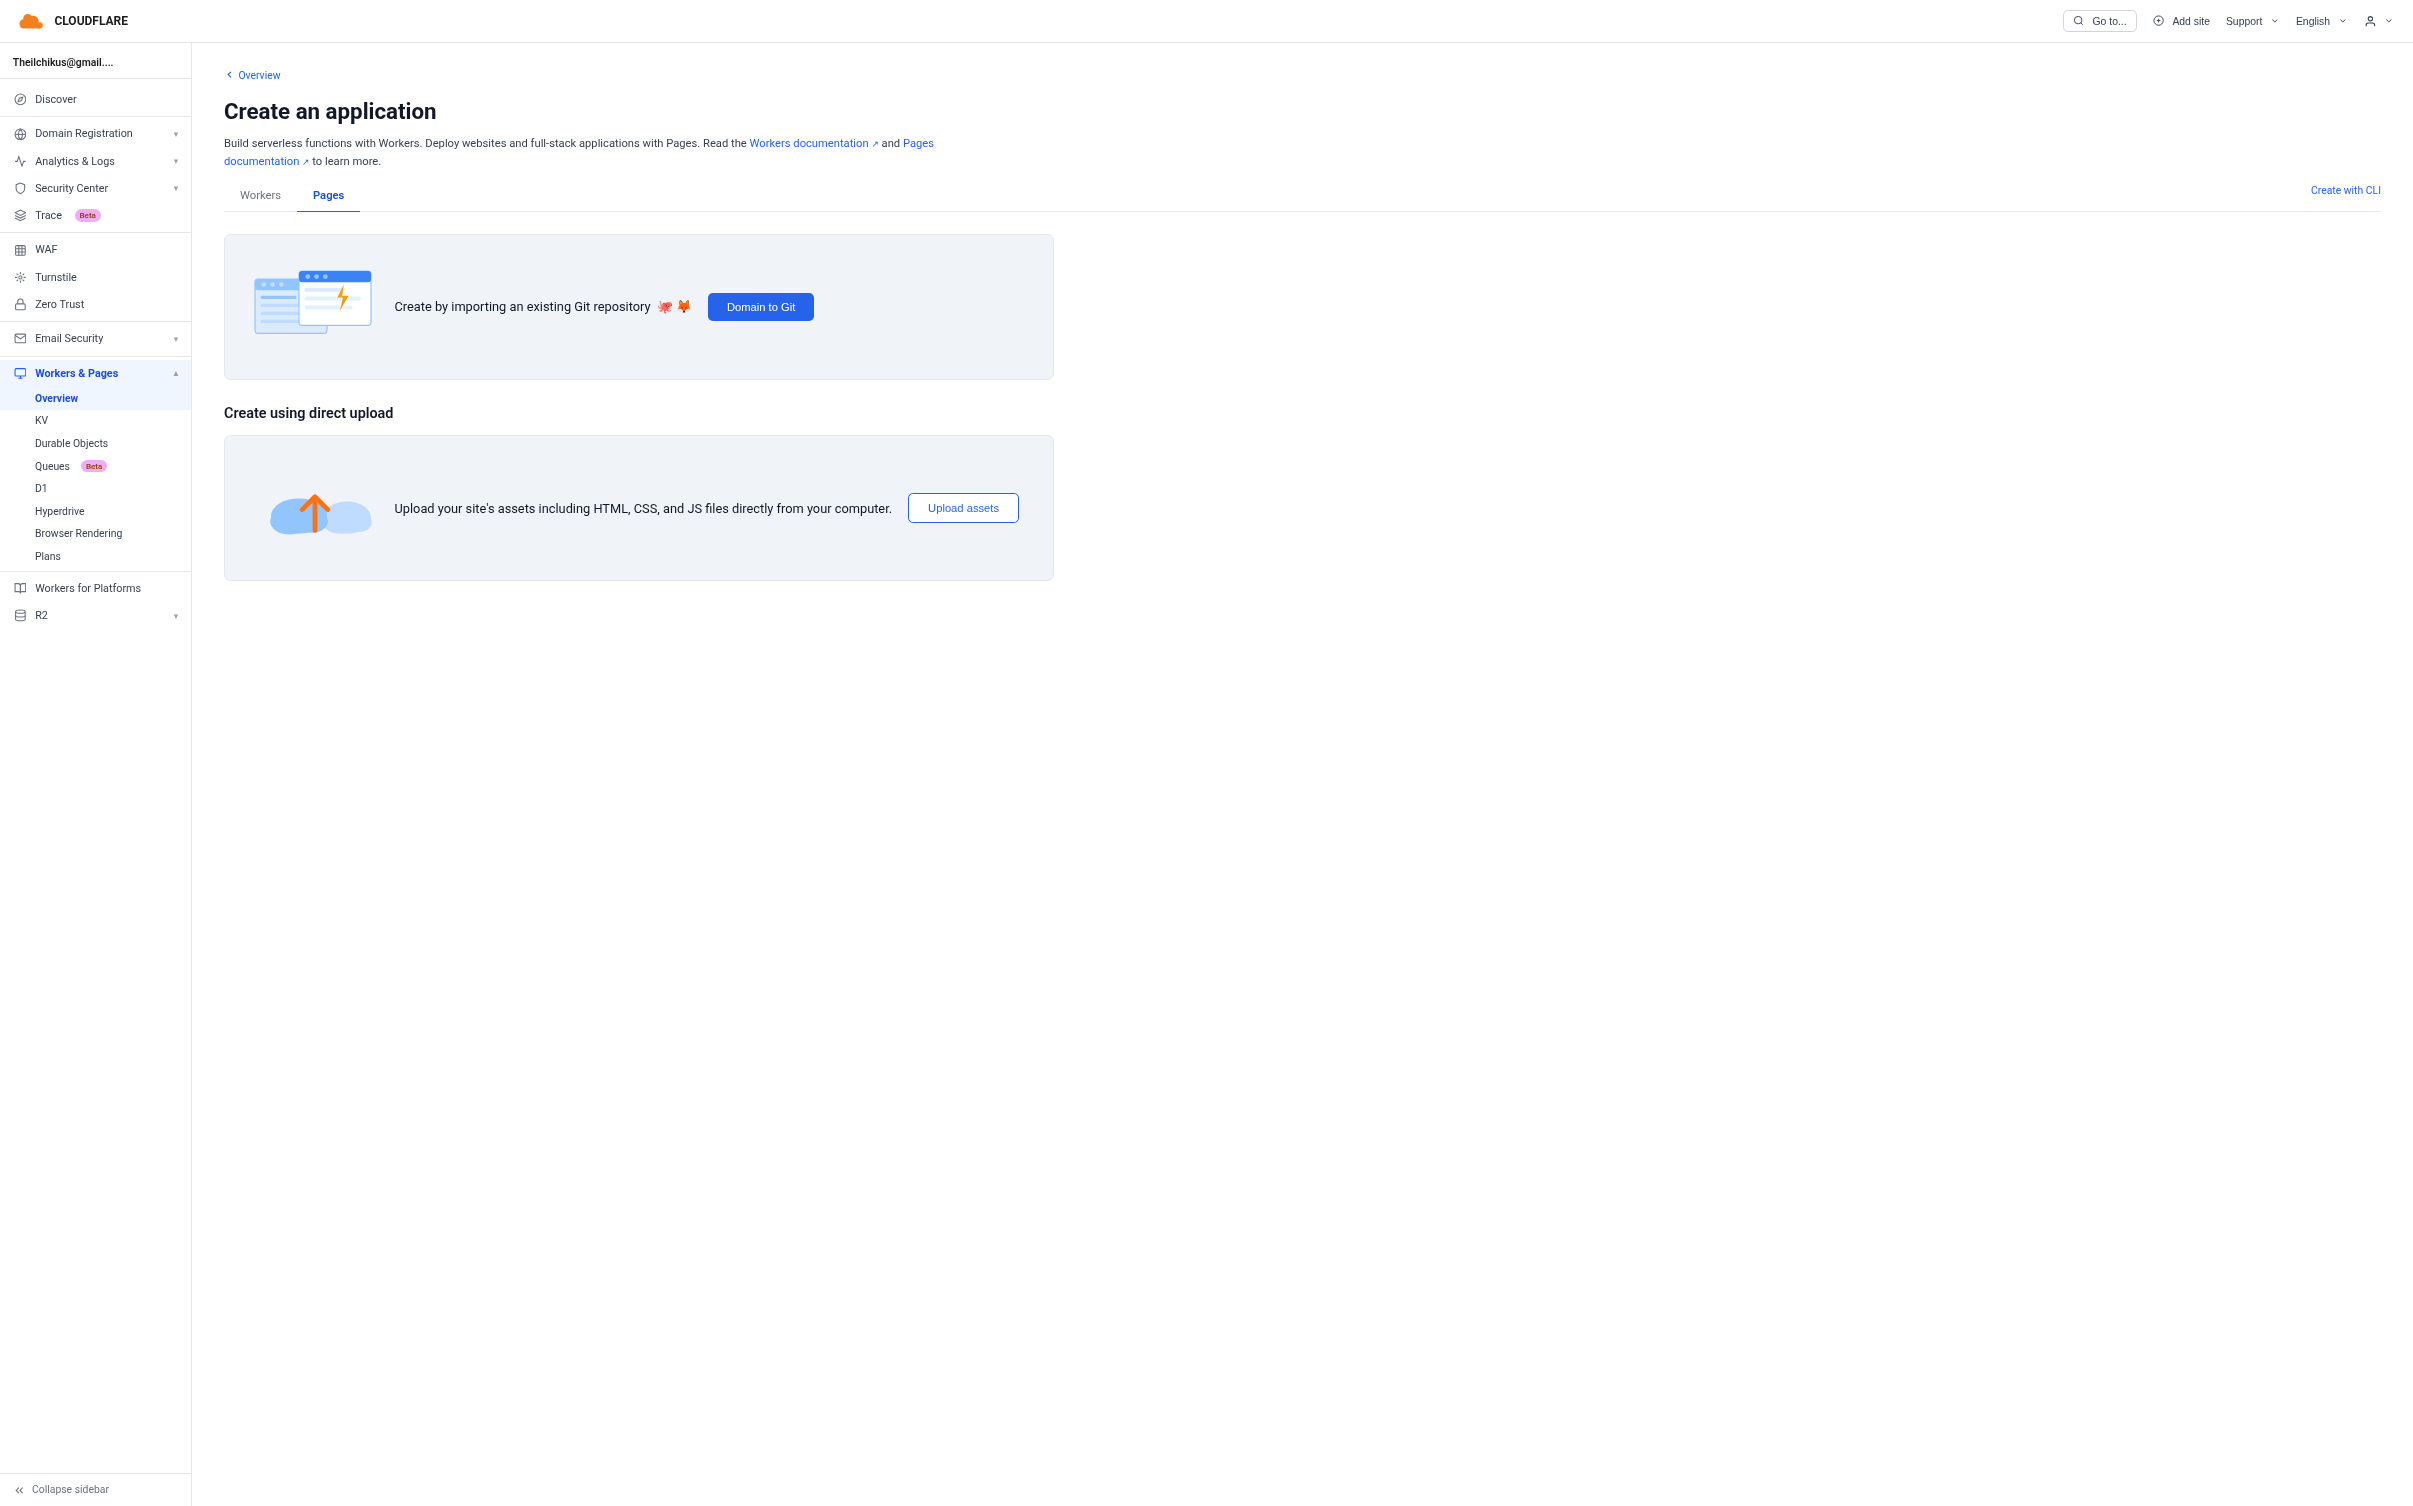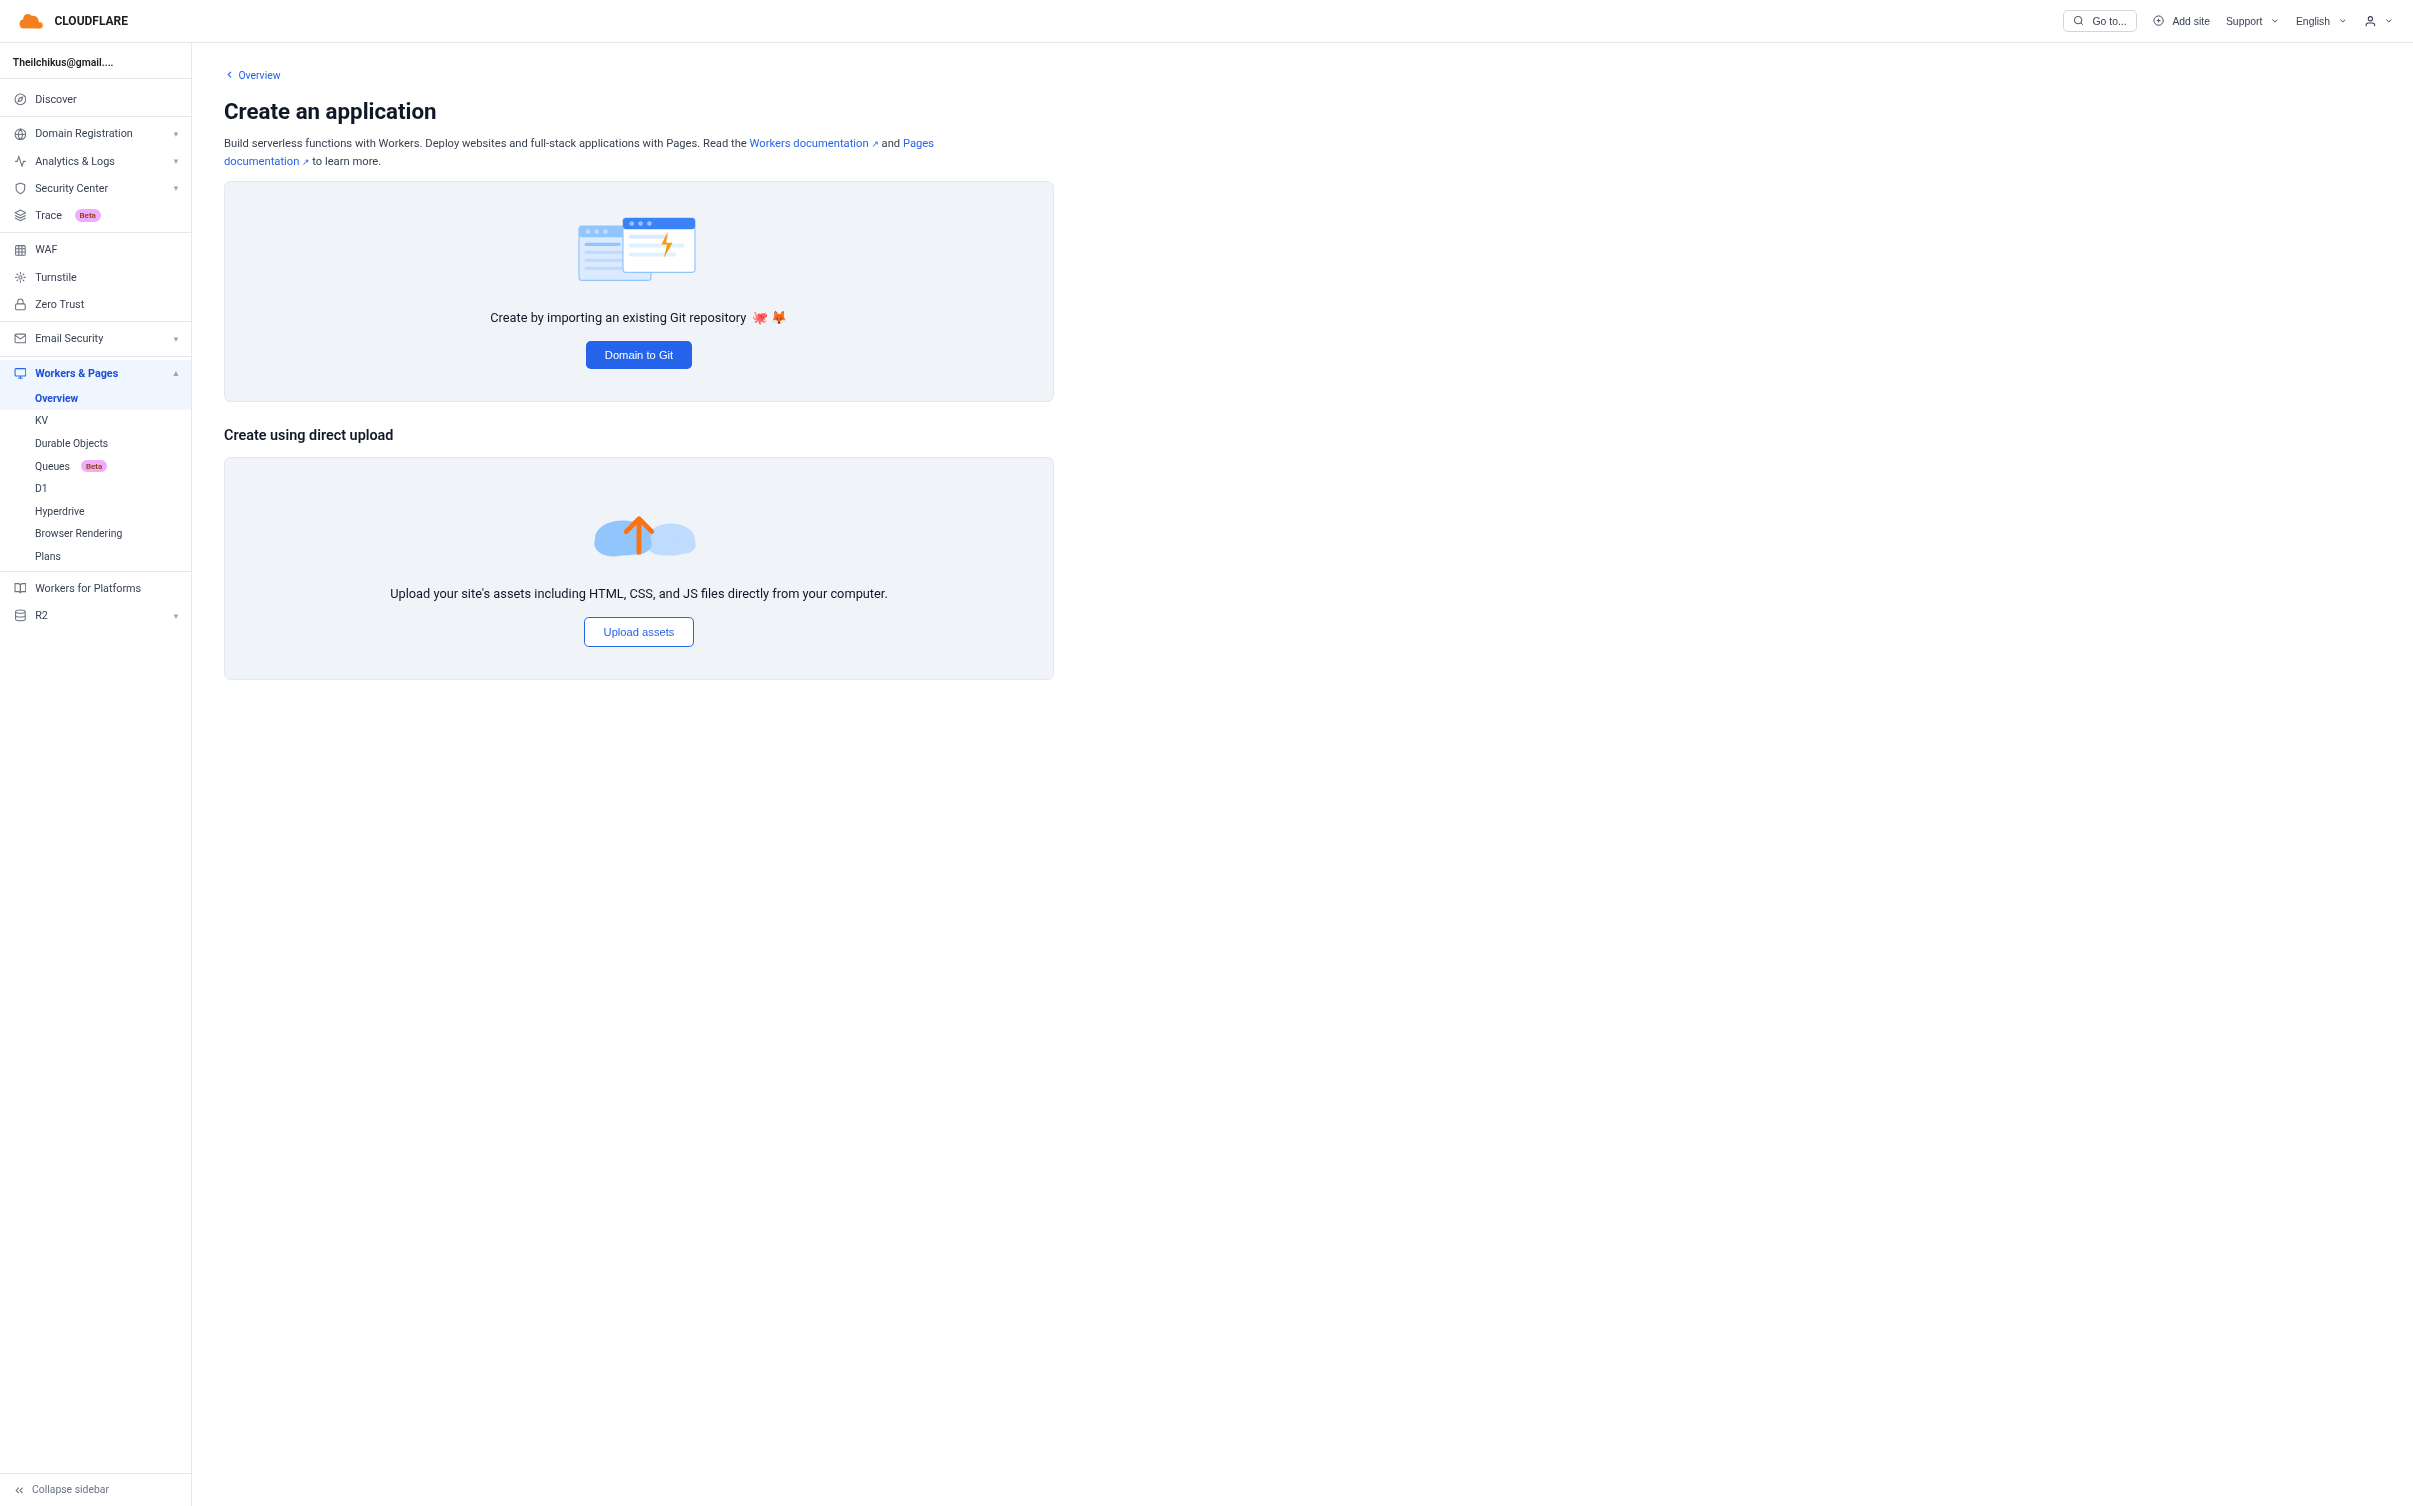--- a/index.html
+++ b/index.html
@@ -115,21 +115,21 @@
     }
     .tab.active { color: #1d4ed8; font-weight: 600; border-bottom-color: #2563eb; }
     .create-cli { color: #2563eb; font-size: 10.4px; cursor: pointer; text-decoration: none; padding-bottom: 9.6px; }
 
     
     .card {
       border: 0.8px solid #e5e7eb;
       border-radius: 6.4px;
       background: #f0f4f8;
       padding: 32px 25.5px;
-      display: flex; flex-direction: column; align-items: center;
+      display: flex; align-items: center;
       gap: 16px;
       margin-bottom: 25.5px;
       max-width: 830px;
     }
     .card-title { font-size: 12.8px; color: #111827; font-weight: 400; }
 
     .btn-primary {
       background: #2563eb;
       color: #fff;
       border: none;
@@ -431,20 +431,31 @@
     <h1 class="page-title">Create an application</h1>
 
     <p class="page-desc">
       <span>Build serverless functions with Workers. Deploy websites and full-stack applications with Pages. Read the</span>
       <a href="#"><span>Workers documentation</span> <span class="ext-icon">↗</span></a>
       <span>and</span>
       <a href="#"><span>Pages documentation</span> <span class="ext-icon">↗</span></a>
       <span>to learn more.</span>
     </p>
 
+    <div class="tabs-row">
+      <div class="tabs">
+        <div class="tab">
+          <span>Workers</span>
+        </div>
+        <div class="tab active">
+          <span>Pages</span>
+        </div>
+      </div>
+      <a href="#" class="create-cli">Create with CLI</a>
+    </div>
 
     <div class="card">
 
       <svg width="128" height="80" viewBox="0 0 160 100">
 
         <rect x="5" y="15" width="90" height="68" rx="4" fill="#dbeafe" stroke="#93c5fd" stroke-width="1.5"></rect>
         <rect x="5" y="15" width="90" height="14" rx="4" fill="#93c5fd"></rect>
         <circle cx="16" cy="22" r="3" fill="#bfdbfe"></circle>
         <circle cx="27" cy="22" r="3" fill="#bfdbfe"></circle>
         <circle cx="38" cy="22" r="3" fill="#bfdbfe"></circle>

